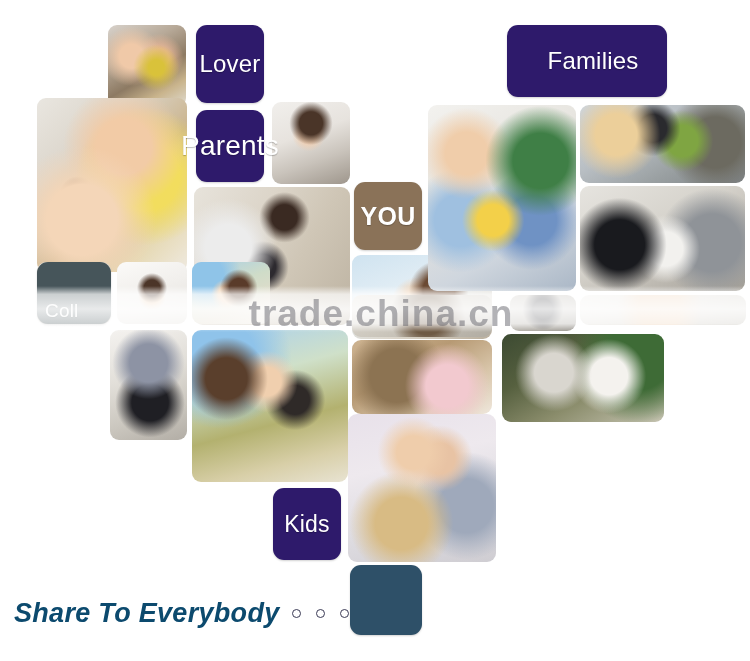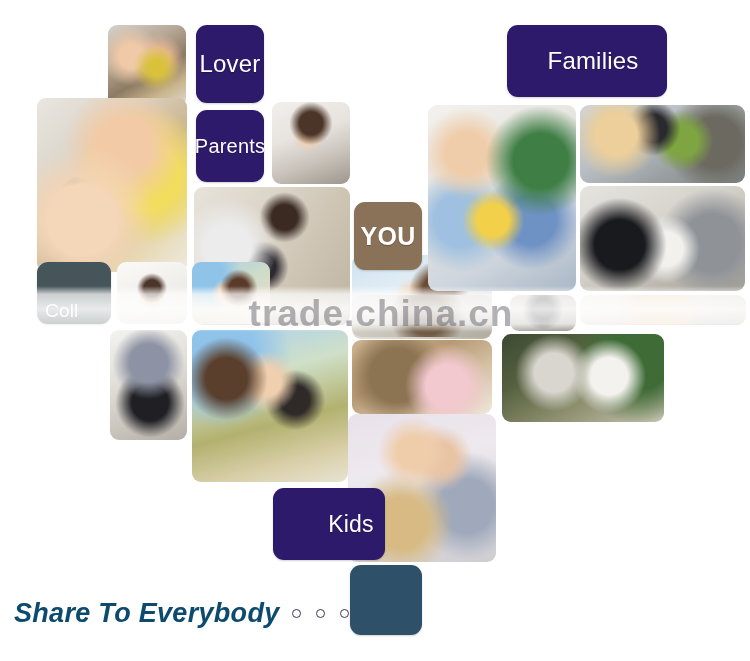--- a/index.html
+++ b/index.html
@@ -12,21 +12,21 @@
   .photo{position:absolute;border-radius:9px;overflow:hidden;background:#e9e9ea;}
 
   
   .chip{
     position:absolute;border-radius:11px;display:flex;
     align-items:center;justify-content:center;
     color:#ffffff;letter-spacing:.2px;
     box-shadow:0 1px 2px rgba(0,0,0,.18);
   }
   .chip.purple{background:#2e1a6b;}
-  .chip.brown{background:#8a7258;margin-top:20px;}
+  .chip.brown{background:#8a7258;}
   .chip.teal{background:#2e5068;}
   .chip span{line-height:1;text-shadow:0 1px 1px rgba(0,0,0,.25);}
 
   
   #wm-band{
     position:absolute;left:0;right:0;top:286px;height:46px;
     background:linear-gradient(to bottom,
         rgba(255,255,255,0) 0%,
         rgba(255,255,255,.72) 18%,
         rgba(255,255,255,.88) 50%,
@@ -187,35 +187,35 @@
   <div class="photo p-strip-d" style="left:352px;top:295px;width:140px;height:42px;"></div>
 
   <div class="chip purple" style="left:196px;top:25px;width:68px;height:78px;font-size:24px;">
     <span>Lover</span>
   </div>
 
   <div class="chip purple" style="left:507px;top:25px;width:148px;height:72px;font-size:24px;padding-left:12px;">
     <span>Families</span>
   </div>
 
-  <div class="chip purple" style="left:196px;top:110px;width:68px;height:72px;font-size:20px;">
+  <div class="chip purple" style="left:196px;top:110px;width:68px;height:72px;font-size:28px;">
     <span>Parents</span>
   </div>
 
   <div class="chip brown" style="left:354px;top:182px;width:68px;height:68px;font-size:25px;font-weight:700;">
     <span>YOU</span>
   </div>
 
   <div class="chip" style="left:37px;top:262px;width:74px;height:62px;background:#46555a;
               align-items:flex-end;justify-content:flex-start;padding:0 0 4px 8px;box-sizing:border-box;">
     <span style="font-size:19px;opacity:.95;">Coll</span>
   </div>
 
 
-  <div class="chip purple" style="left:273px;top:488px;width:68px;height:72px;font-size:23px;padding-left:44px;">
+  <div class="chip purple" style="left:273px;top:488px;width:68px;height:72px;font-size:23px;">
     <span>Kids</span>
   </div>
 
   <div class="chip teal" style="left:350px;top:565px;width:72px;height:70px;font-size:20px;">
     <span></span>
   </div>
 
   <div id="wm-band"></div>
   <div id="wm-text">trade.china.cn</div>
 

